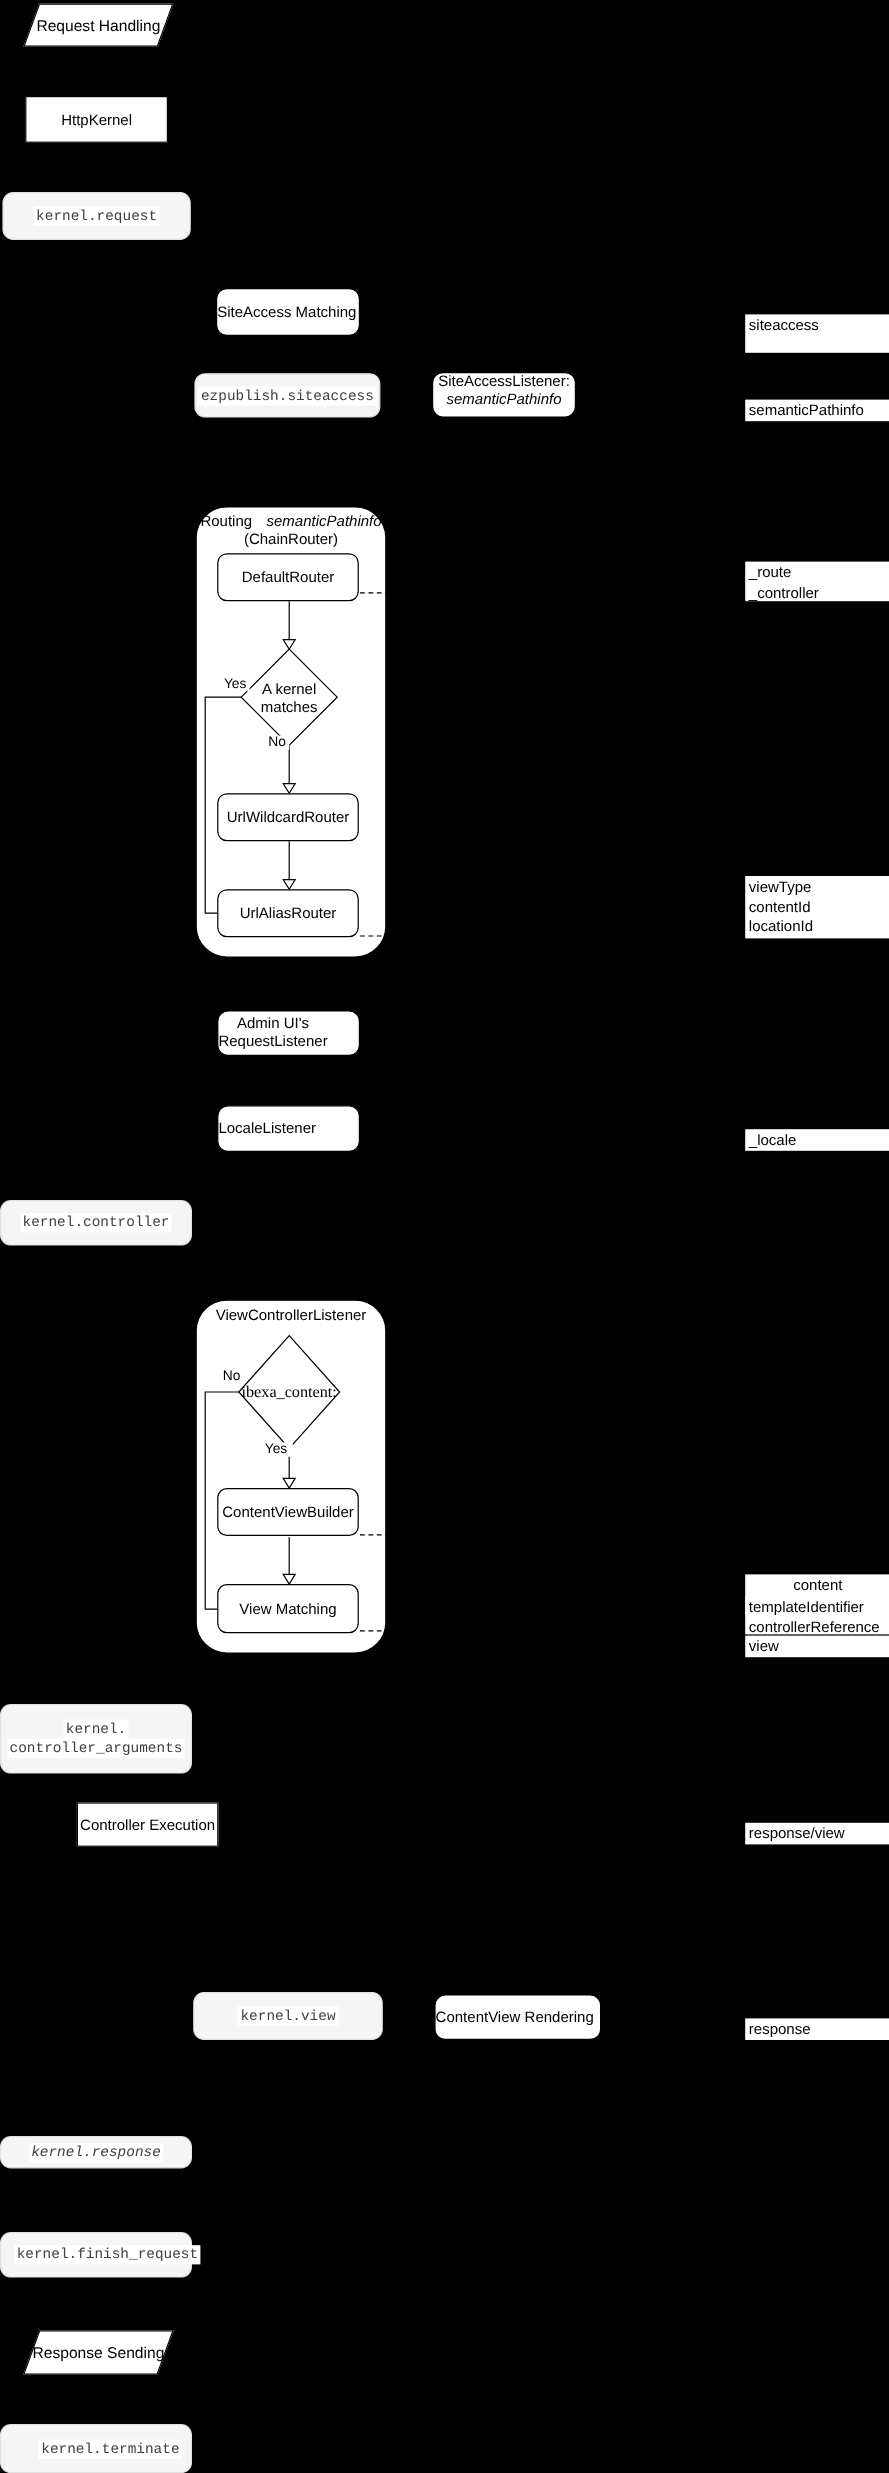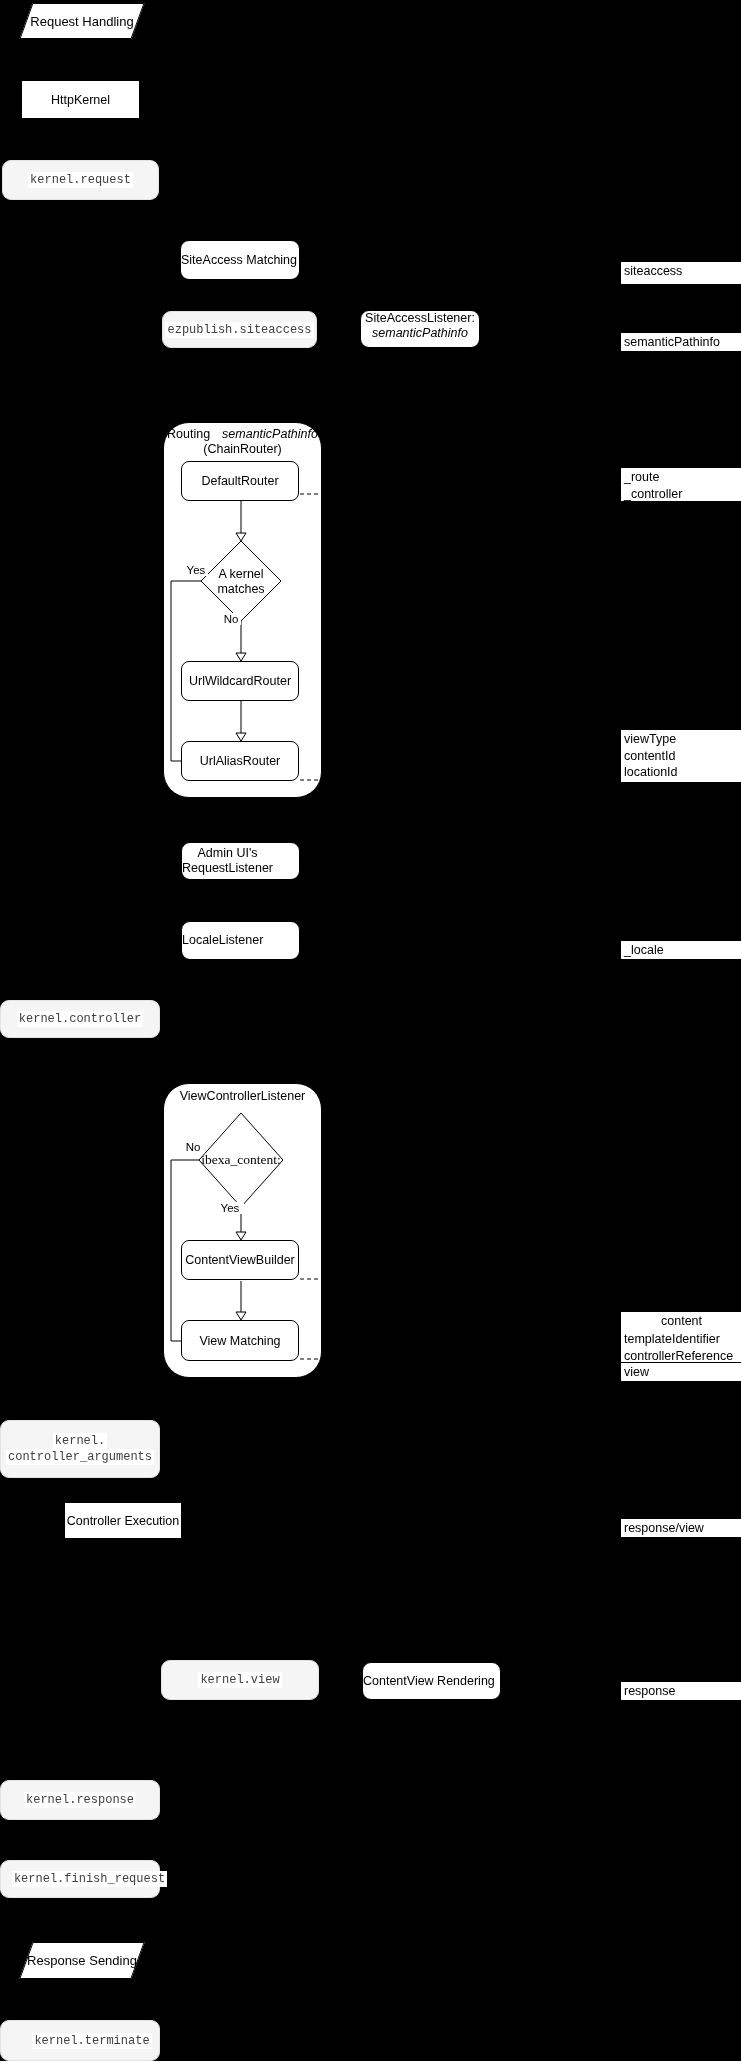--- a/index.html
+++ b/index.html
@@ -107,21 +107,21 @@
 
   <div class="event" style="left:162px;top:311px;width:155px;height:37px;">
     <span class="hl">ezpublish.siteaccess</span>
   </div>
 
   <div class="node" style="left:360px;top:310px;width:120px;height:38px;flex-direction:column;">
     <span>SiteAccessListener:</span>
     <span class="italic">semanticPathinfo</span>
   </div>
 
-  <div class="sidelabel" style="top:262px;height:22px;">siteaccess</div>
+  <div class="sidelabel" style="top:262px;height:32px;">siteaccess</div>
   <div class="sidelabel" style="top:333px;height:18px;">semanticPathinfo</div>
   <div class="sidelabel" style="top:468px;height:33px;">_route
 _controller</div>
   <div class="sidelabel" style="top:730px;height:52px;">viewType
 contentId
 locationId</div>
 
   <div class="container" style="left:163px;top:422px;width:159px;height:376px;">
     <svg width="159" height="376" viewBox="0 0 159 376">
       <path class="line" d="M77 78 V110"></path>
@@ -211,21 +211,21 @@
   <div class="event" style="left:161px;top:1660px;width:158px;height:40px;">
     <span class="hl">kernel.view</span>
   </div>
 
   <div class="node" style="left:362px;top:1662px;width:139px;height:38px;">
     <span>ContentView Rendering</span>
   </div>
 
   <div class="sidelabel" style="top:1682px;height:18px;">response</div>
 
-  <div class="event" style="left:0px;top:1780px;width:160px;height:40px;">
+  <div class="event" style="left:0px;top:1780px;width:160px;height:27px;font-style:italic;">
     <span class="hl">kernel.response</span>
   </div>
 
   <div class="event" style="left:0px;top:1860px;width:160px;height:38px;padding-left:19px;">
     <span class="hl">kernel.finish_request</span>
   </div>
 
   <div class="para" style="left:26px;top:1942px;width:112px;height:37px;">
     <div class="label">Response Sending</div>
   </div>

